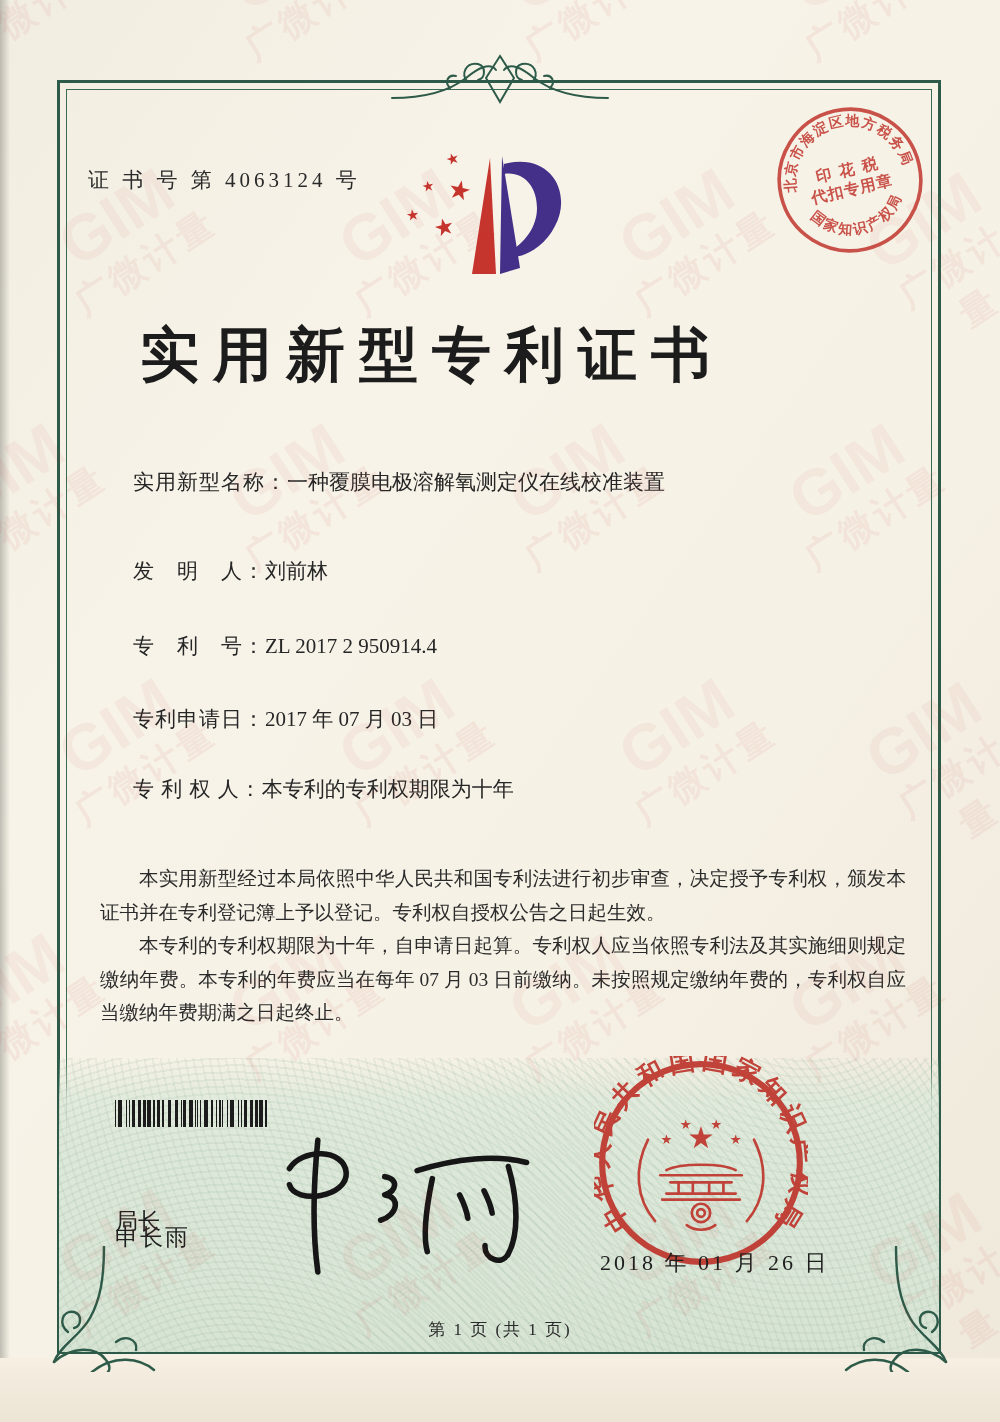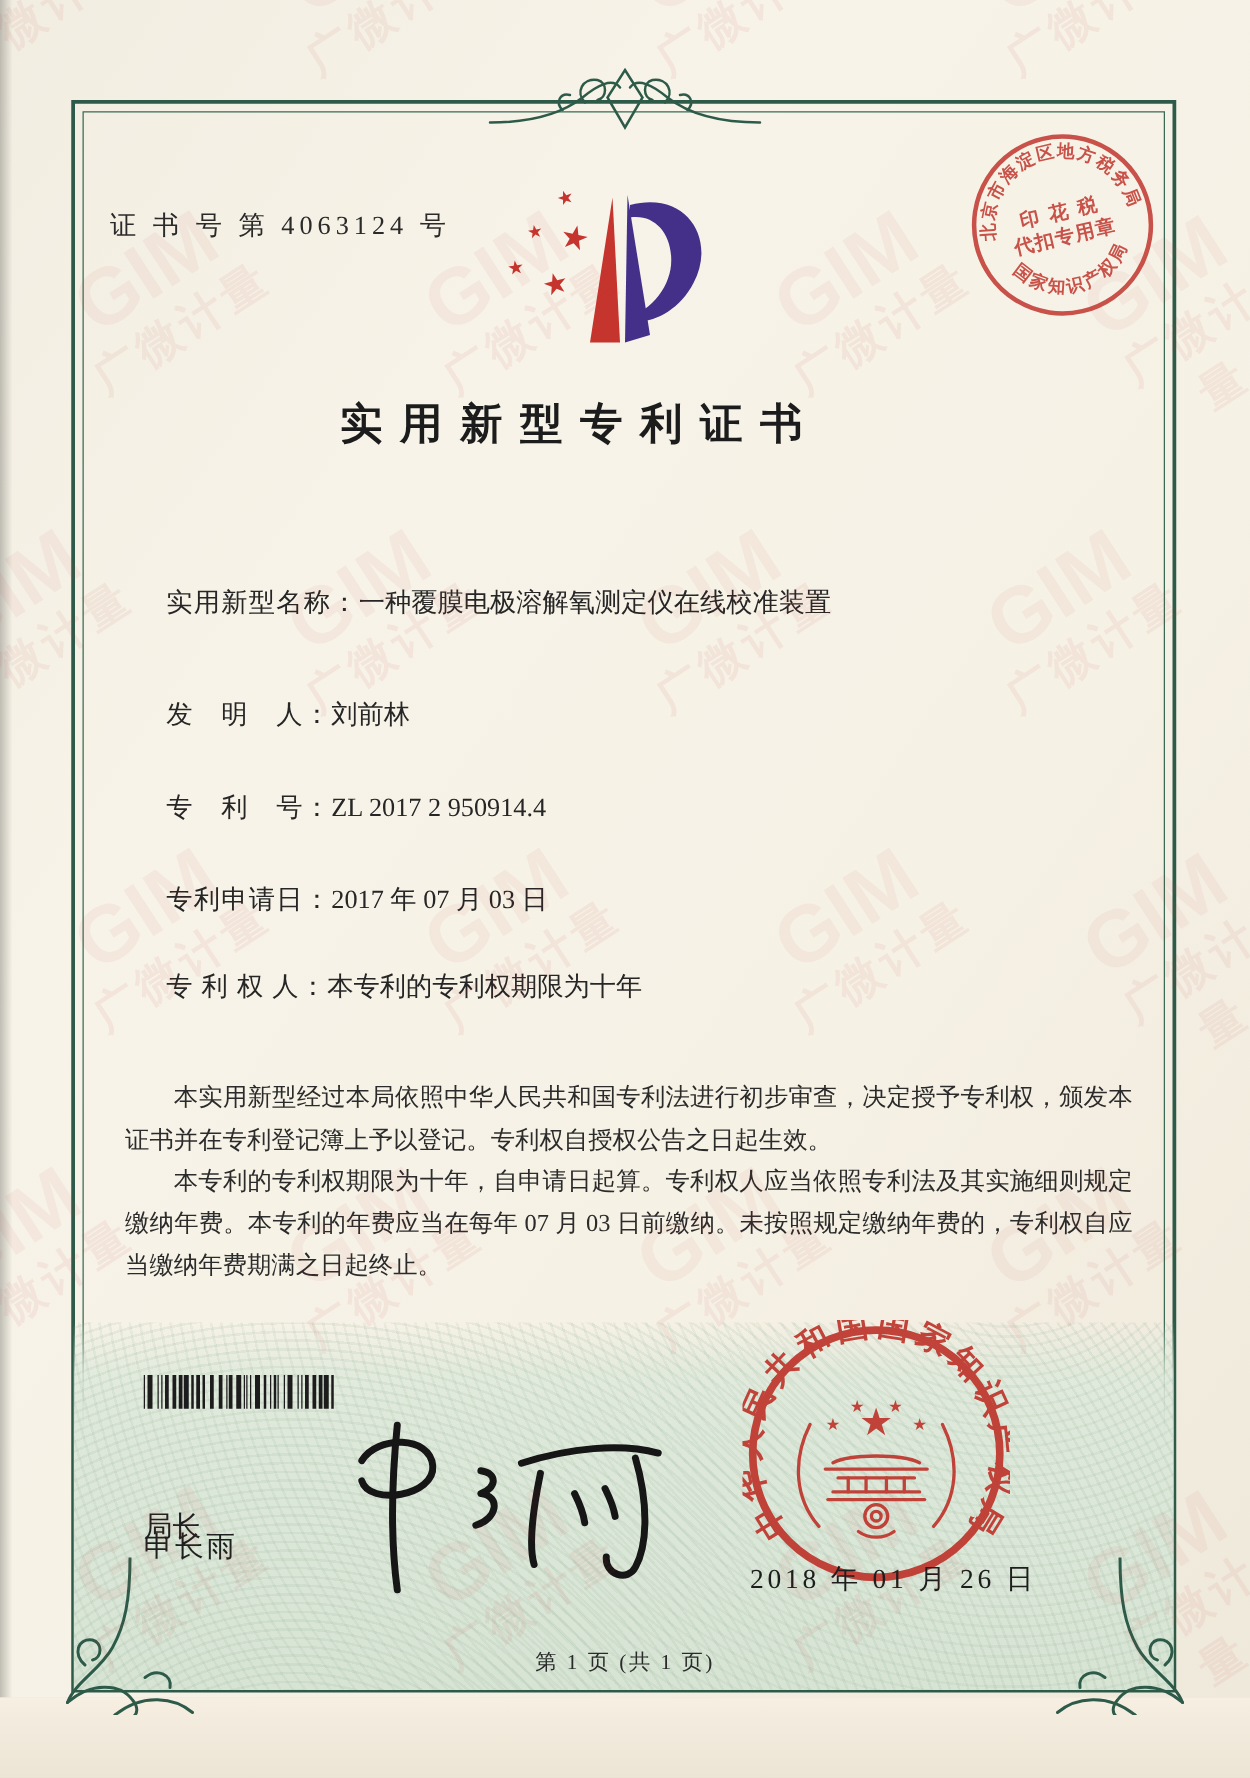--- a/index.html
+++ b/index.html
@@ -35,21 +35,21 @@
   }
   .band::after{
     content:"";position:absolute;inset:0;
     background:
       repeating-radial-gradient(circle at 20% 160%, rgba(130,165,135,0.12) 0 2px, transparent 2px 7px),
       repeating-radial-gradient(circle at 85% -40%, rgba(130,165,135,0.10) 0 2px, transparent 2px 8px);
   }
   
   .cert-no{position:absolute;left:88px;top:166px;font-size:21px;letter-spacing:4px;color:#2a2a2a;z-index:10;}
   .title{position:absolute;left:0;top:316px;width:864px;text-align:center;
-    font-size:34px;font-weight:700;letter-spacing:14px;color:#1c1c1c;z-index:10;padding-left:32px;}
+    font-size:59px;font-weight:700;letter-spacing:14px;color:#1c1c1c;z-index:10;}
   .field{position:absolute;left:112px;font-size:21px;color:#262626;z-index:10;white-space:pre;}
   .field .lbl{letter-spacing:1px;}
   .body-text{position:absolute;left:100px;top:862px;width:806px;z-index:10;color:#2b2b2b;}
   .body-text p{margin:0;font-size:19.5px;line-height:33.5px;text-indent:2em;text-align:justify;}
   .sig-title{position:absolute;left:115px;top:1182px;font-size:23px;color:#1f1f1f;z-index:10;font-family:"Liberation Sans","DejaVu Sans",sans-serif;margin-top:24px;}
   .sig-name{position:absolute;left:115px;top:1222px;font-size:23px;color:#1f1f1f;z-index:10;font-family:Liberation Sans, sans-serif;letter-spacing:2px;text-align:center;}
   .seal-date{position:absolute;left:600px;top:1248px;font-size:22px;letter-spacing:3px;color:#1d1d1d;z-index:21;}
   .footer{position:absolute;left:0;top:1318px;width:1000px;text-align:center;font-size:17px;color:#2a2a2a;z-index:10;letter-spacing:2px;}
   
   .logo{position:absolute;left:406px;top:150px;width:175px;height:138px;z-index:10;}

